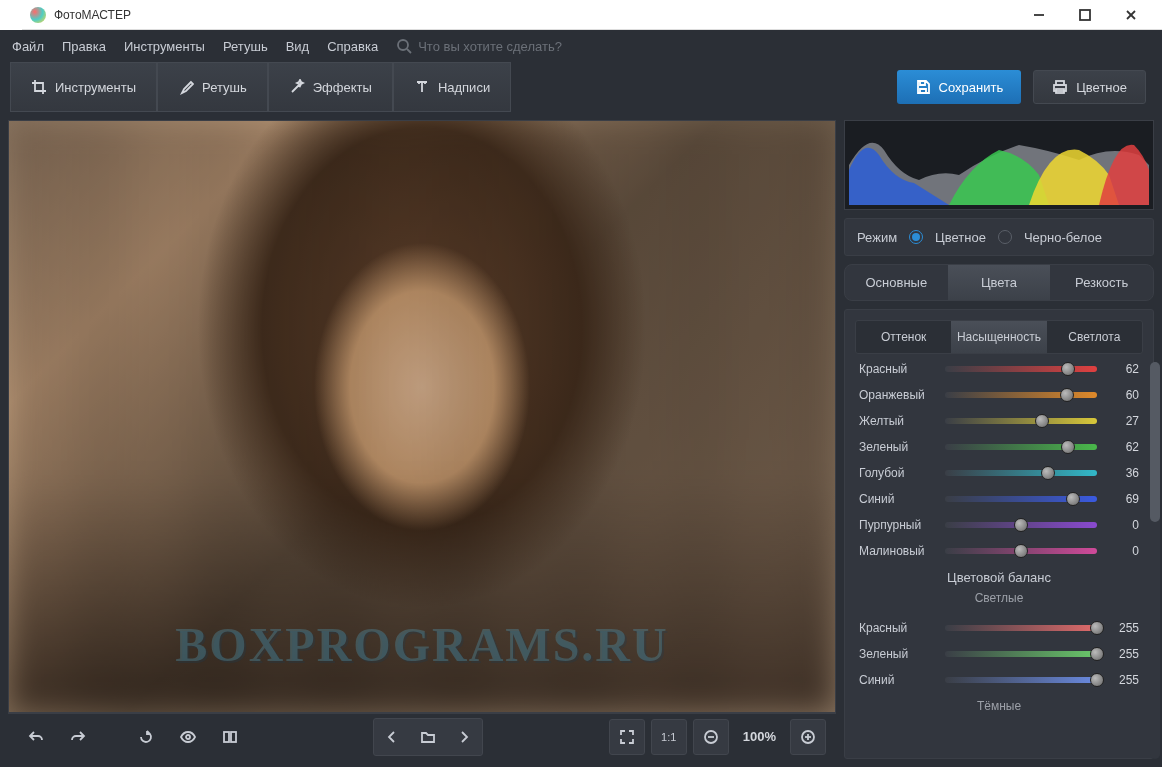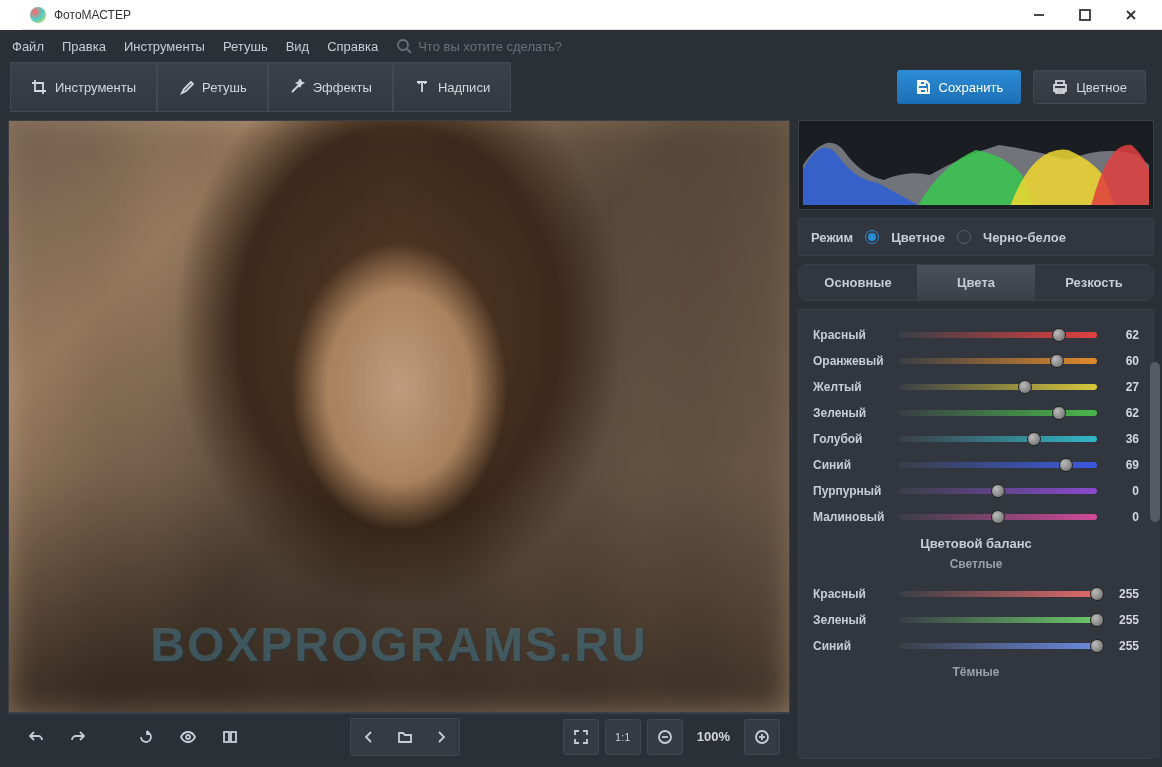--- a/index.html
+++ b/index.html
@@ -34,33 +34,33 @@
 
 .canvas-area { flex: 1; display: flex; flex-direction: column; padding: 8px; min-width: 0; }
 .canvas { flex: 1; background: #1a1d22; border: 1px solid #3a3e46; position: relative; overflow: hidden; }
 .portrait { width: 100%; height: 100%; position: relative; background: linear-gradient(135deg, #8a7560 0%, #b89878 20%, #6b5a48 50%, #8a7560 100%); }
 .portrait::before { content: ""; position: absolute; inset: 0; background:
   radial-gradient(ellipse 180px 240px at 50% 45%, #e8c4a0 0%, #d4a87a 40%, transparent 60%),
   radial-gradient(ellipse 320px 400px at 50% 35%, #6b4a32 0%, #4a3422 50%, transparent 70%); }
 .portrait::after { content: ""; position: absolute; inset: 0; background:
   repeating-linear-gradient(90deg, rgba(100,80,70,0.3) 0 60px, rgba(80,60,50,0.3) 60px 120px),
   linear-gradient(transparent 60%, rgba(40,30,25,0.6)); filter: blur(15px); mix-blend-mode: multiply; }
-.watermark { position: absolute; bottom: 40px; left: 50%; transform: translateX(-50%); font-size: 48px; font-weight: 900; color: rgba(80,140,160,0.4); letter-spacing: 2px; font-family: Liberation Sans, sans-serif; text-shadow: 2px 2px 0 rgba(30,60,80,0.3); }
+.watermark { position: absolute; bottom: 40px; left: 50%; transform: translateX(-50%); font-size: 48px; font-weight: 900; color: rgba(80,140,160,0.4); letter-spacing: 2px; font-family: Liberation Serif, serif; text-shadow: 2px 2px 0 rgba(30,60,80,0.3); }
 
 
 .bottombar { height: 46px; display: flex; align-items: center; padding: 0 10px; gap: 6px; background: #2b2f36; border-top: 1px solid #3a3e46; }
 .icon-btn { width: 36px; height: 36px; display: flex; align-items: center; justify-content: center; color: #c8ccd4; background: #363a42; border: 1px solid #42464e; border-radius: 3px; cursor: pointer; }
 .icon-btn.flat { background: transparent; border: none; }
 .bottombar .group { display: flex; gap: 4px; background: #363a42; border: 1px solid #42464e; border-radius: 3px; padding: 2px; }
 .bottombar .group .icon-btn { border: none; background: transparent; width: 32px; height: 32px; }
 .bottombar .zoom-val { color: #d4d7dd; font-size: 13px; padding: 0 8px; display: flex; align-items: center; font-weight: bold; }
 .bottombar .spacer { flex: 1; }
 
 
-.right-panel { width: 364px; background: #2b2f36; display: flex; flex-direction: column; padding: 8px 8px 8px 0; gap: 8px; font-weight: bold; }
+.right-panel { width: 318px; background: #2b2f36; display: flex; flex-direction: column; padding: 8px 8px 8px 0; gap: 8px; }
 .histogram { height: 90px; background: #1a1d22; border: 1px solid #3a3e46; position: relative; padding: 4px; }
 .histogram svg { width: 100%; height: 100%; }
 .mode-row { height: 38px; background: #32363e; border: 1px solid #3a3e46; display: flex; align-items: center; padding: 0 12px; gap: 12px; color: #c8ccd4; font-size: 13px; border-radius: 3px; }
 .radio { width: 14px; height: 14px; border-radius: 50%; border: 1px solid #5a5f68; display: inline-flex; align-items: center; justify-content: center; }
 .radio.checked { border-color: #2b8dd6; }
 .radio.checked::after { content: ""; width: 8px; height: 8px; border-radius: 50%; background: #2b8dd6; }
 
 .panel-tabs { display: flex; background: #32363e; border: 1px solid #3a3e46; border-radius: 8px; }
 .panel-tab { flex: 1; text-align: center; padding: 10px 0; color: #c8ccd4; font-size: 13px; cursor: pointer; }
 .panel-tab.active { background: linear-gradient(to bottom, #4a4f58, #3c4149); }
@@ -268,20 +268,25 @@
         <span>Черно-белое</span>
       </div>
 
       <div class="panel-tabs">
         <div class="panel-tab">Основные</div>
         <div class="panel-tab active">Цвета</div>
         <div class="panel-tab">Резкость</div>
       </div>
 
       <div class="sliders-wrap">
+        <div class="sub-tabs">
+          <div class="sub-tab">Оттенок</div>
+          <div class="sub-tab active">Насыщенность</div>
+          <div class="sub-tab">Светлота</div>
+        </div>
         <div class="sliders" id="color-sliders">
             <div class="slider-row">
               <span class="lbl">Красный</span>
               <div class="slider-track" style="background: linear-gradient(to right, rgb(58, 62, 70), rgb(224, 64, 64));">
                 <div class="slider-thumb" style="left: 81%;"></div>
               </div>
               <span class="val">62</span>
             </div>
             <div class="slider-row">
               <span class="lbl">Оранжевый</span>

